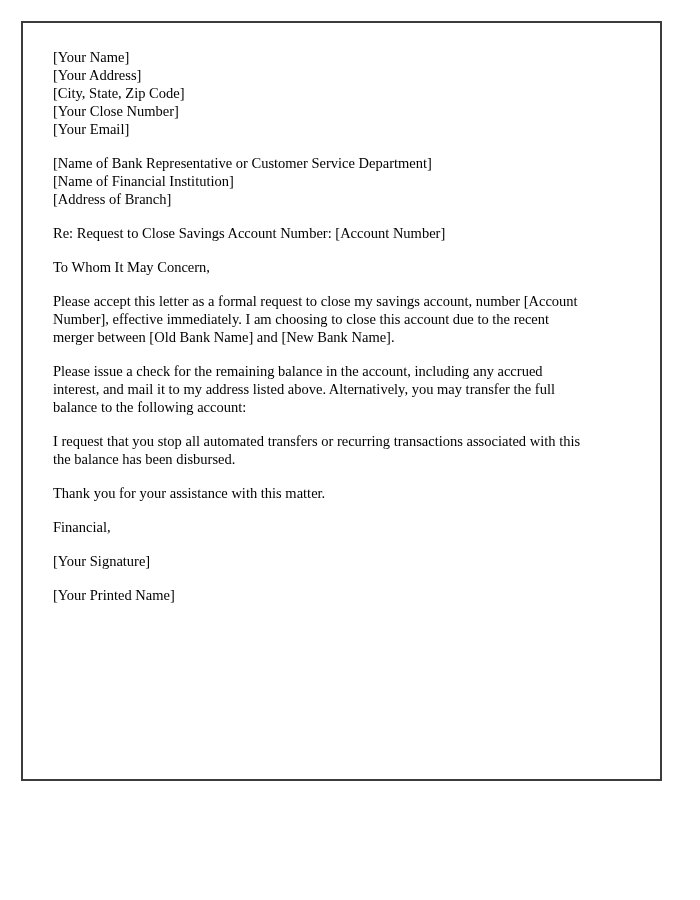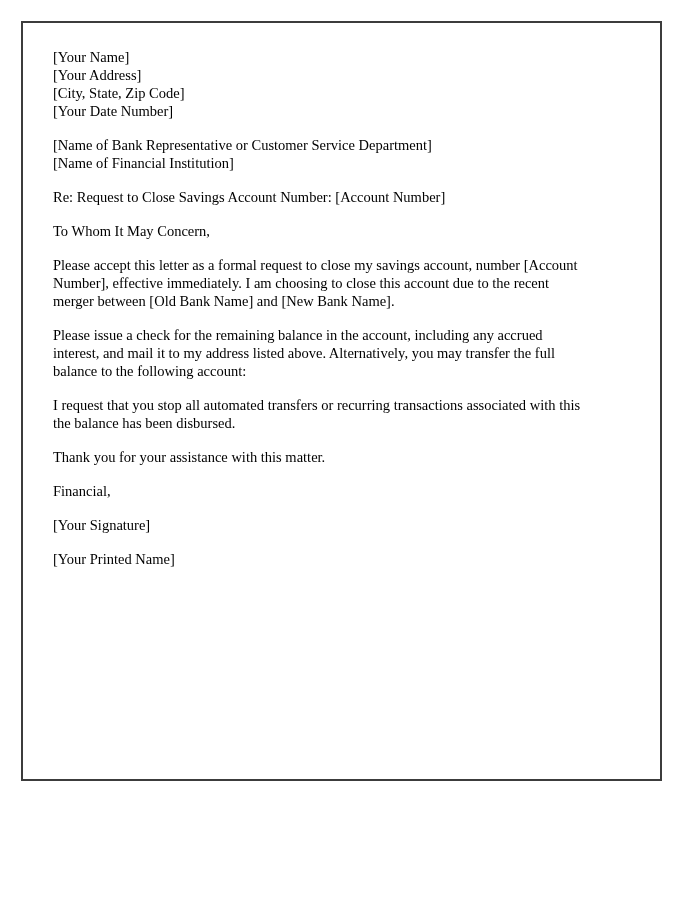--- a/index.html
+++ b/index.html
@@ -46,25 +46,27 @@
 </style>
 </head>
 <body>
 
 <div class="letter-page">
   <div class="letter-body">
       <div class="block">
         <div class="line">[Your Name]</div>
         <div class="line">[Your Address]</div>
         <div class="line">[City, State, Zip Code]</div>
-        <div class="line">[Your Date Number]</div>
+        <div class="line">[Your Close Number]</div>
+        <div class="line">[Your Email]</div>
       </div>
       <div class="block">
         <div class="line">[Name of Bank Representative or Customer Service Department]</div>
         <div class="line">[Name of Financial Institution]</div>
+        <div class="line">[Address of Branch]</div>
       </div>
       <div class="block">
         <div class="line">Re: Request to Close Savings Account Number: [Account Number]</div>
       </div>
       <div class="block">
         <div class="line">To Whom It May Concern,</div>
       </div>
       <div class="block">
         <div class="line">Please accept this letter as a formal request to close my savings account, number [Account</div>
         <div class="line">Number], effective immediately. I am choosing to close this account due to the recent</div>

